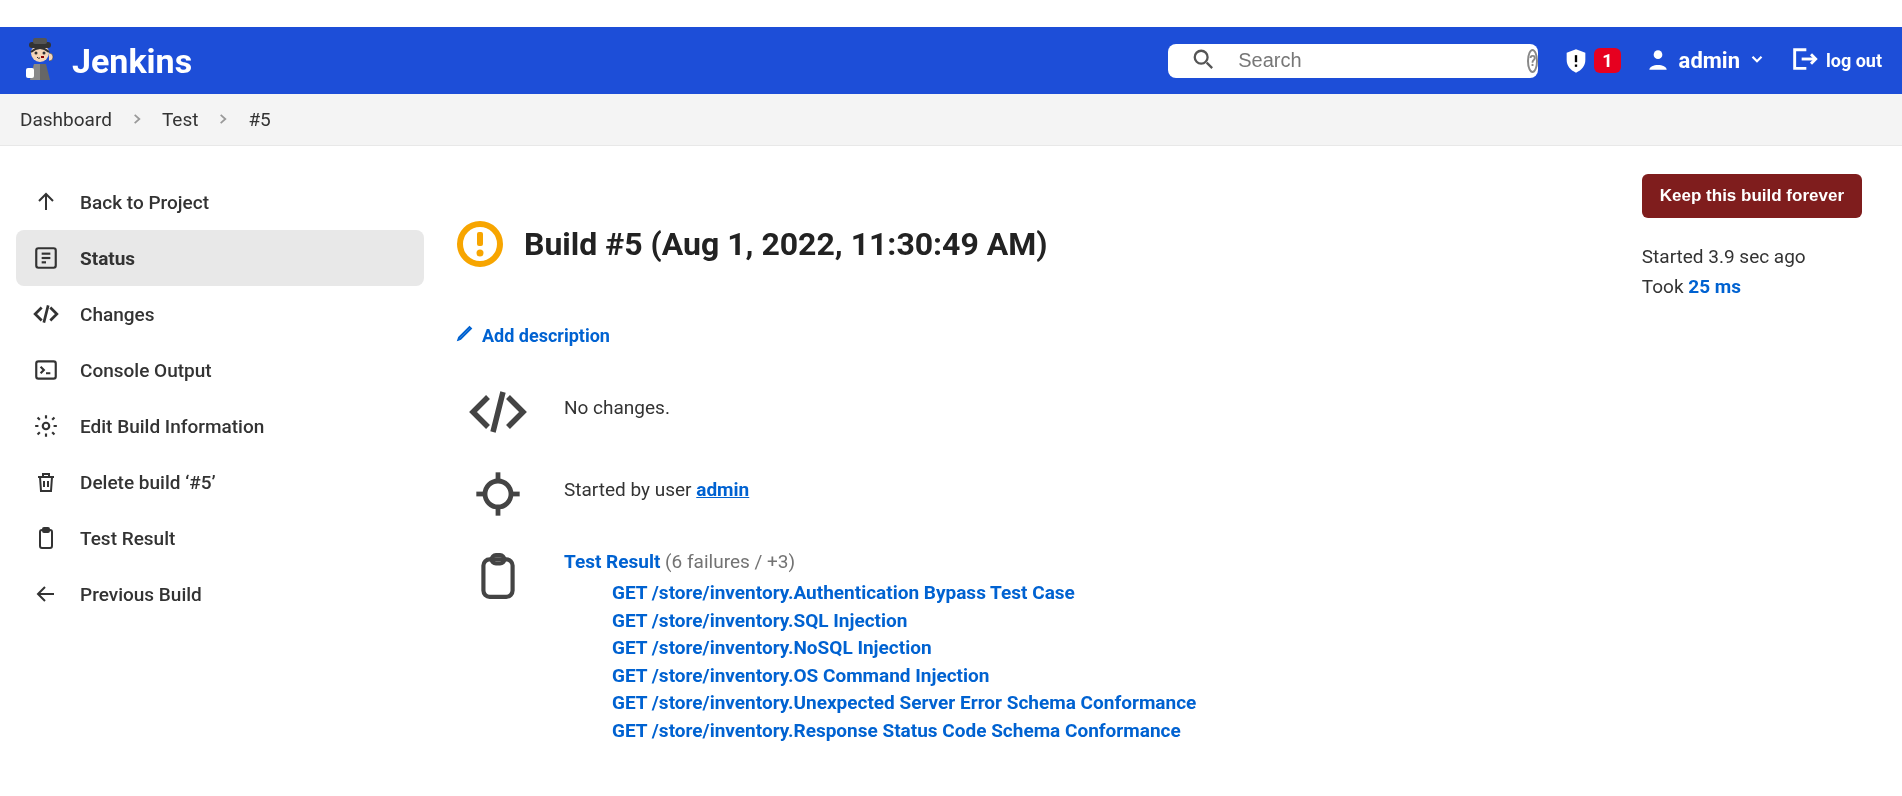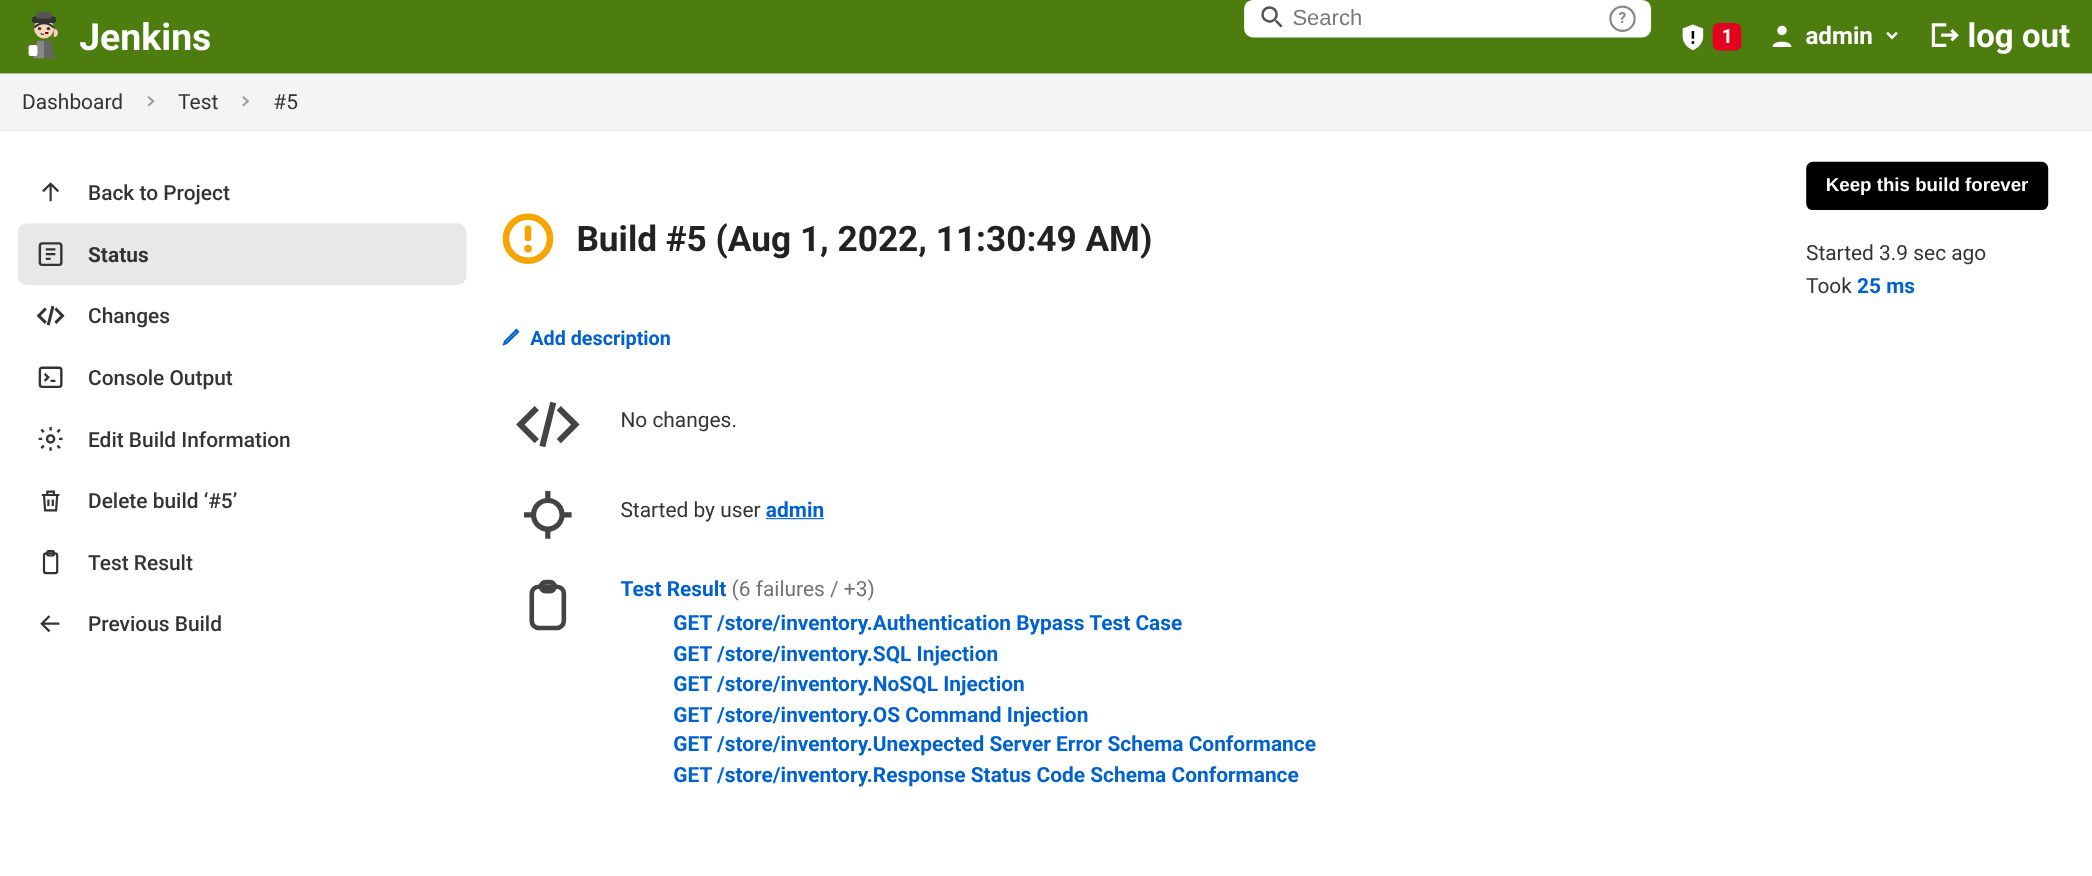--- a/index.html
+++ b/index.html
@@ -1,35 +1,35 @@
 <!DOCTYPE html>
 <html><head>
 <meta charset="utf-8">
 <style>
 * { box-sizing: border-box; margin: 0; padding: 0; }
 body { font-family: -apple-system, BlinkMacSystemFont, "Segoe UI", Roboto, Helvetica, Arial, sans-serif; background: #fff; color: #333; }
 
 
-.header { background: #4d7c0f; height: 67px; display: flex; padding: 0 20px; }
+.header { background: #1d4ed8; height: 67px; display: flex; align-items: center; padding: 0 20px; margin-top: 27px; }
 .header-logo { display: flex; align-items: center; gap: 12px; }
 .logo-img { width: 40px; height: 45px; display: flex; align-items: center; justify-content: center; }
 .logo-text { color: #fff; font-size: 34px; font-weight: 700; }
 .header-spacer { flex: 1; }
-.search-box { background: #fff; border-radius: 8px; height: 34px; width: 370px; display: flex; align-items: center; padding: 0 14px; gap: 8px; }
+.search-box { background: #fff; border-radius: 8px; height: 34px; width: 370px; display: flex; align-items: center; padding: 0 24px; gap: 24px; }
 .search-box input { border: none; outline: none; font-size: 20px; color: #333; flex: 1; background: transparent; }
 .search-box input::placeholder { color: #777; }
 .help-icon { width: 24px; height: 24px; border: 2px solid #888; border-radius: 50%; display: flex; align-items: center; justify-content: center; color: #888; font-size: 14px; font-weight: 700; }
 .header-right { display: flex; align-items: center; gap: 24px; margin-left: 24px; }
 .alert-group { display: flex; align-items: center; gap: 4px; }
 .shield-icon { width: 28px; height: 28px; }
 .badge { background: #e6001f; color: #fff; border-radius: 6px; padding: 2px 8px; font-weight: 700; font-size: 18px; }
 .user-group { display: flex; align-items: center; gap: 8px; color: #fff; }
 .user-name { font-size: 22px; font-weight: 700; }
 .logout-group { display: flex; align-items: center; gap: 8px; color: #fff; }
-.logout-text { font-size: 30px; font-weight: 700; }
+.logout-text { font-size: 18px; font-weight: 700; }
 
 
 .breadcrumb { background: #f4f4f4; border-bottom: 1px solid #e8e8e8; padding: 14px 20px; display: flex; align-items: center; gap: 18px; font-size: 19px; }
 .breadcrumb-item { color: #333; }
 .breadcrumb-sep { color: #999; }
 
 
 .layout { display: flex; }
 .sidebar { width: 440px; padding: 28px 16px; }
 .nav-item { display: flex; align-items: center; gap: 20px; padding: 14px 16px; border-radius: 8px; font-size: 19px; cursor: pointer; font-weight: 500; color: #333; }
@@ -39,21 +39,21 @@
 
 .main { flex: 1; padding: 28px 40px 40px 16px; }
 .main-top { display: flex; align-items: flex-start; }
 .main-left { flex: 1; margin-top: 46px; }
 .title-row { display: flex; align-items: center; gap: 20px; }
 .status-icon { width: 48px; height: 48px; flex-shrink: 0; }
 .page-title { font-size: 32px; font-weight: 700; color: #222; }
 .add-desc-row { display: flex; margin-top: 56px; padding-right: 24px; }
 .add-desc { display: flex; align-items: center; gap: 8px; color: #0062d1; font-weight: 700; font-size: 18px; }
 .main-right { min-width: 220px; }
-.keep-btn { background: #000000; color: #fff; border: none; padding: 12px 18px; border-radius: 6px; font-size: 17px; font-weight: 700; cursor: pointer; }
+.keep-btn { background: #7f1d1d; color: #fff; border: none; padding: 12px 18px; border-radius: 6px; font-size: 17px; font-weight: 700; cursor: pointer; }
 .meta { margin-top: 24px; font-size: 19px; color: #333; line-height: 1.6; }
 .meta a { color: #0062d1; font-weight: 700; text-decoration: none; }
 
 
 .content-rows { margin-top: 36px; }
 .content-row { display: flex; gap: 36px; margin-bottom: 22px; align-items: flex-start; }
 .row-icon { width: 60px; height: 60px; flex-shrink: 0; display: flex; align-items: center; justify-content: center; margin-left: 12px; }
 .row-body { flex: 1; font-size: 19px; padding-top: 14px; }
 .row-body.tight { padding-top: 4px; }
 .user-link { color: #0062d1; font-weight: 700; text-decoration: underline; }

